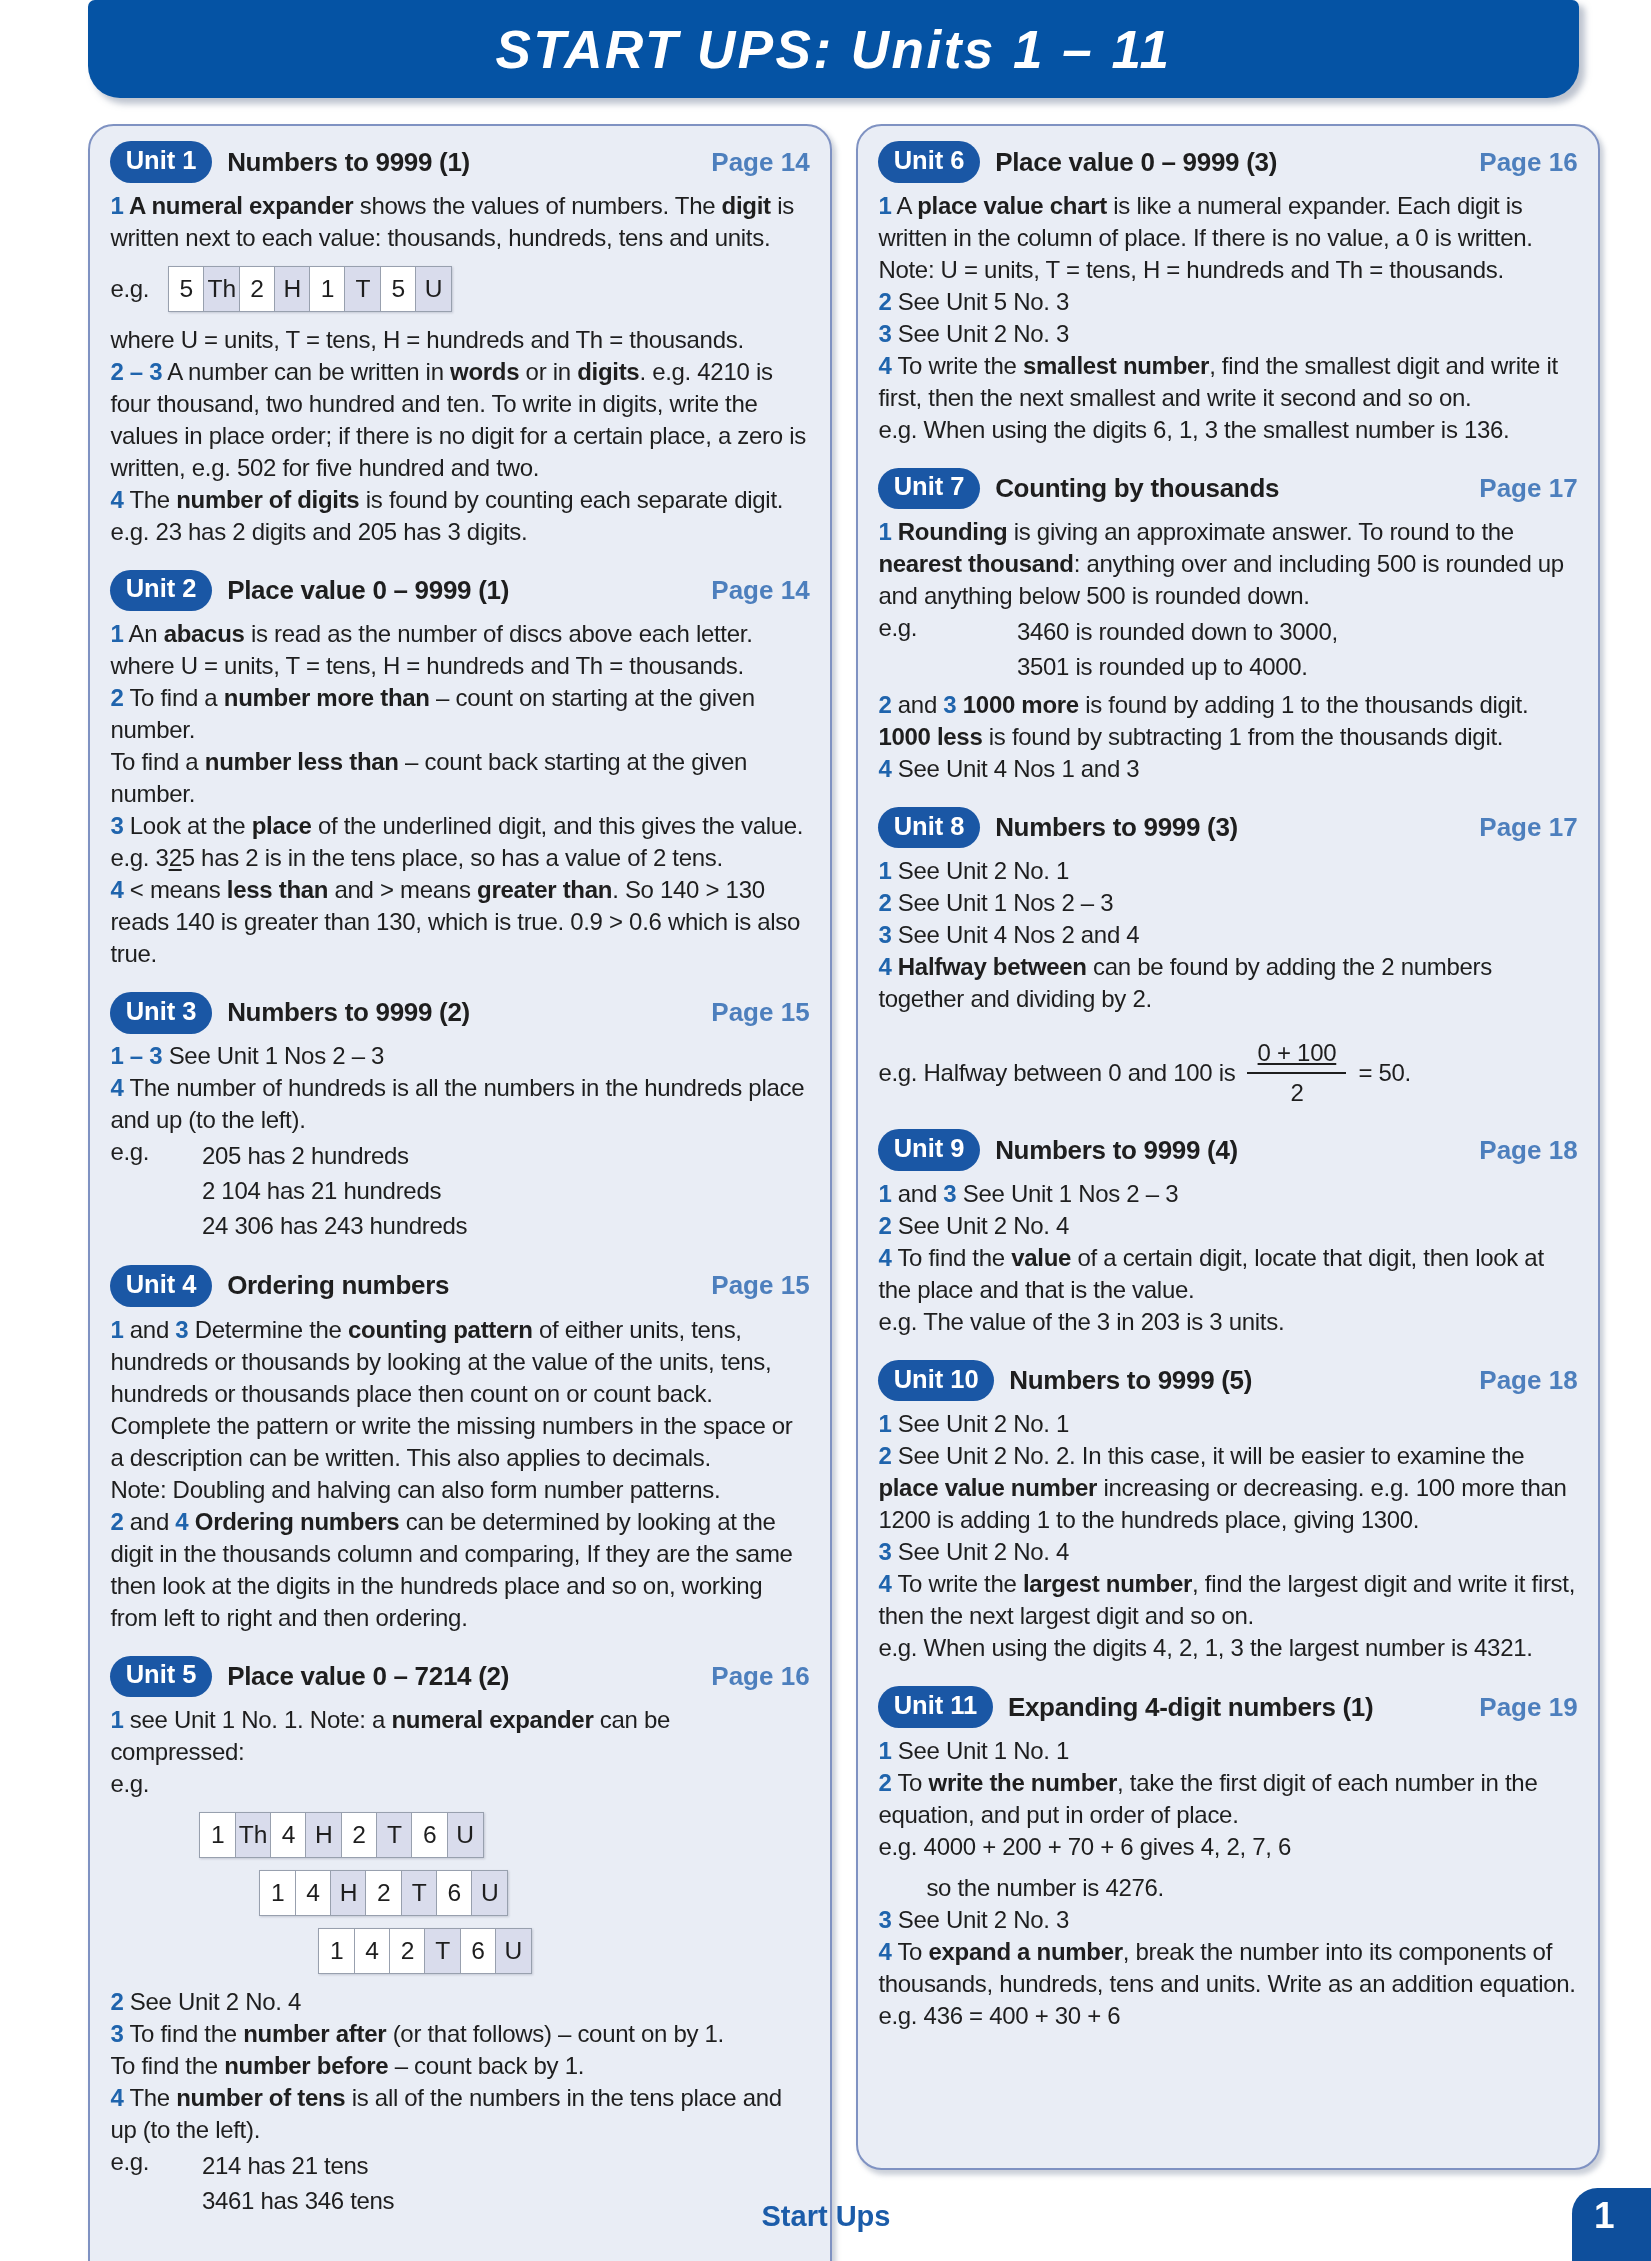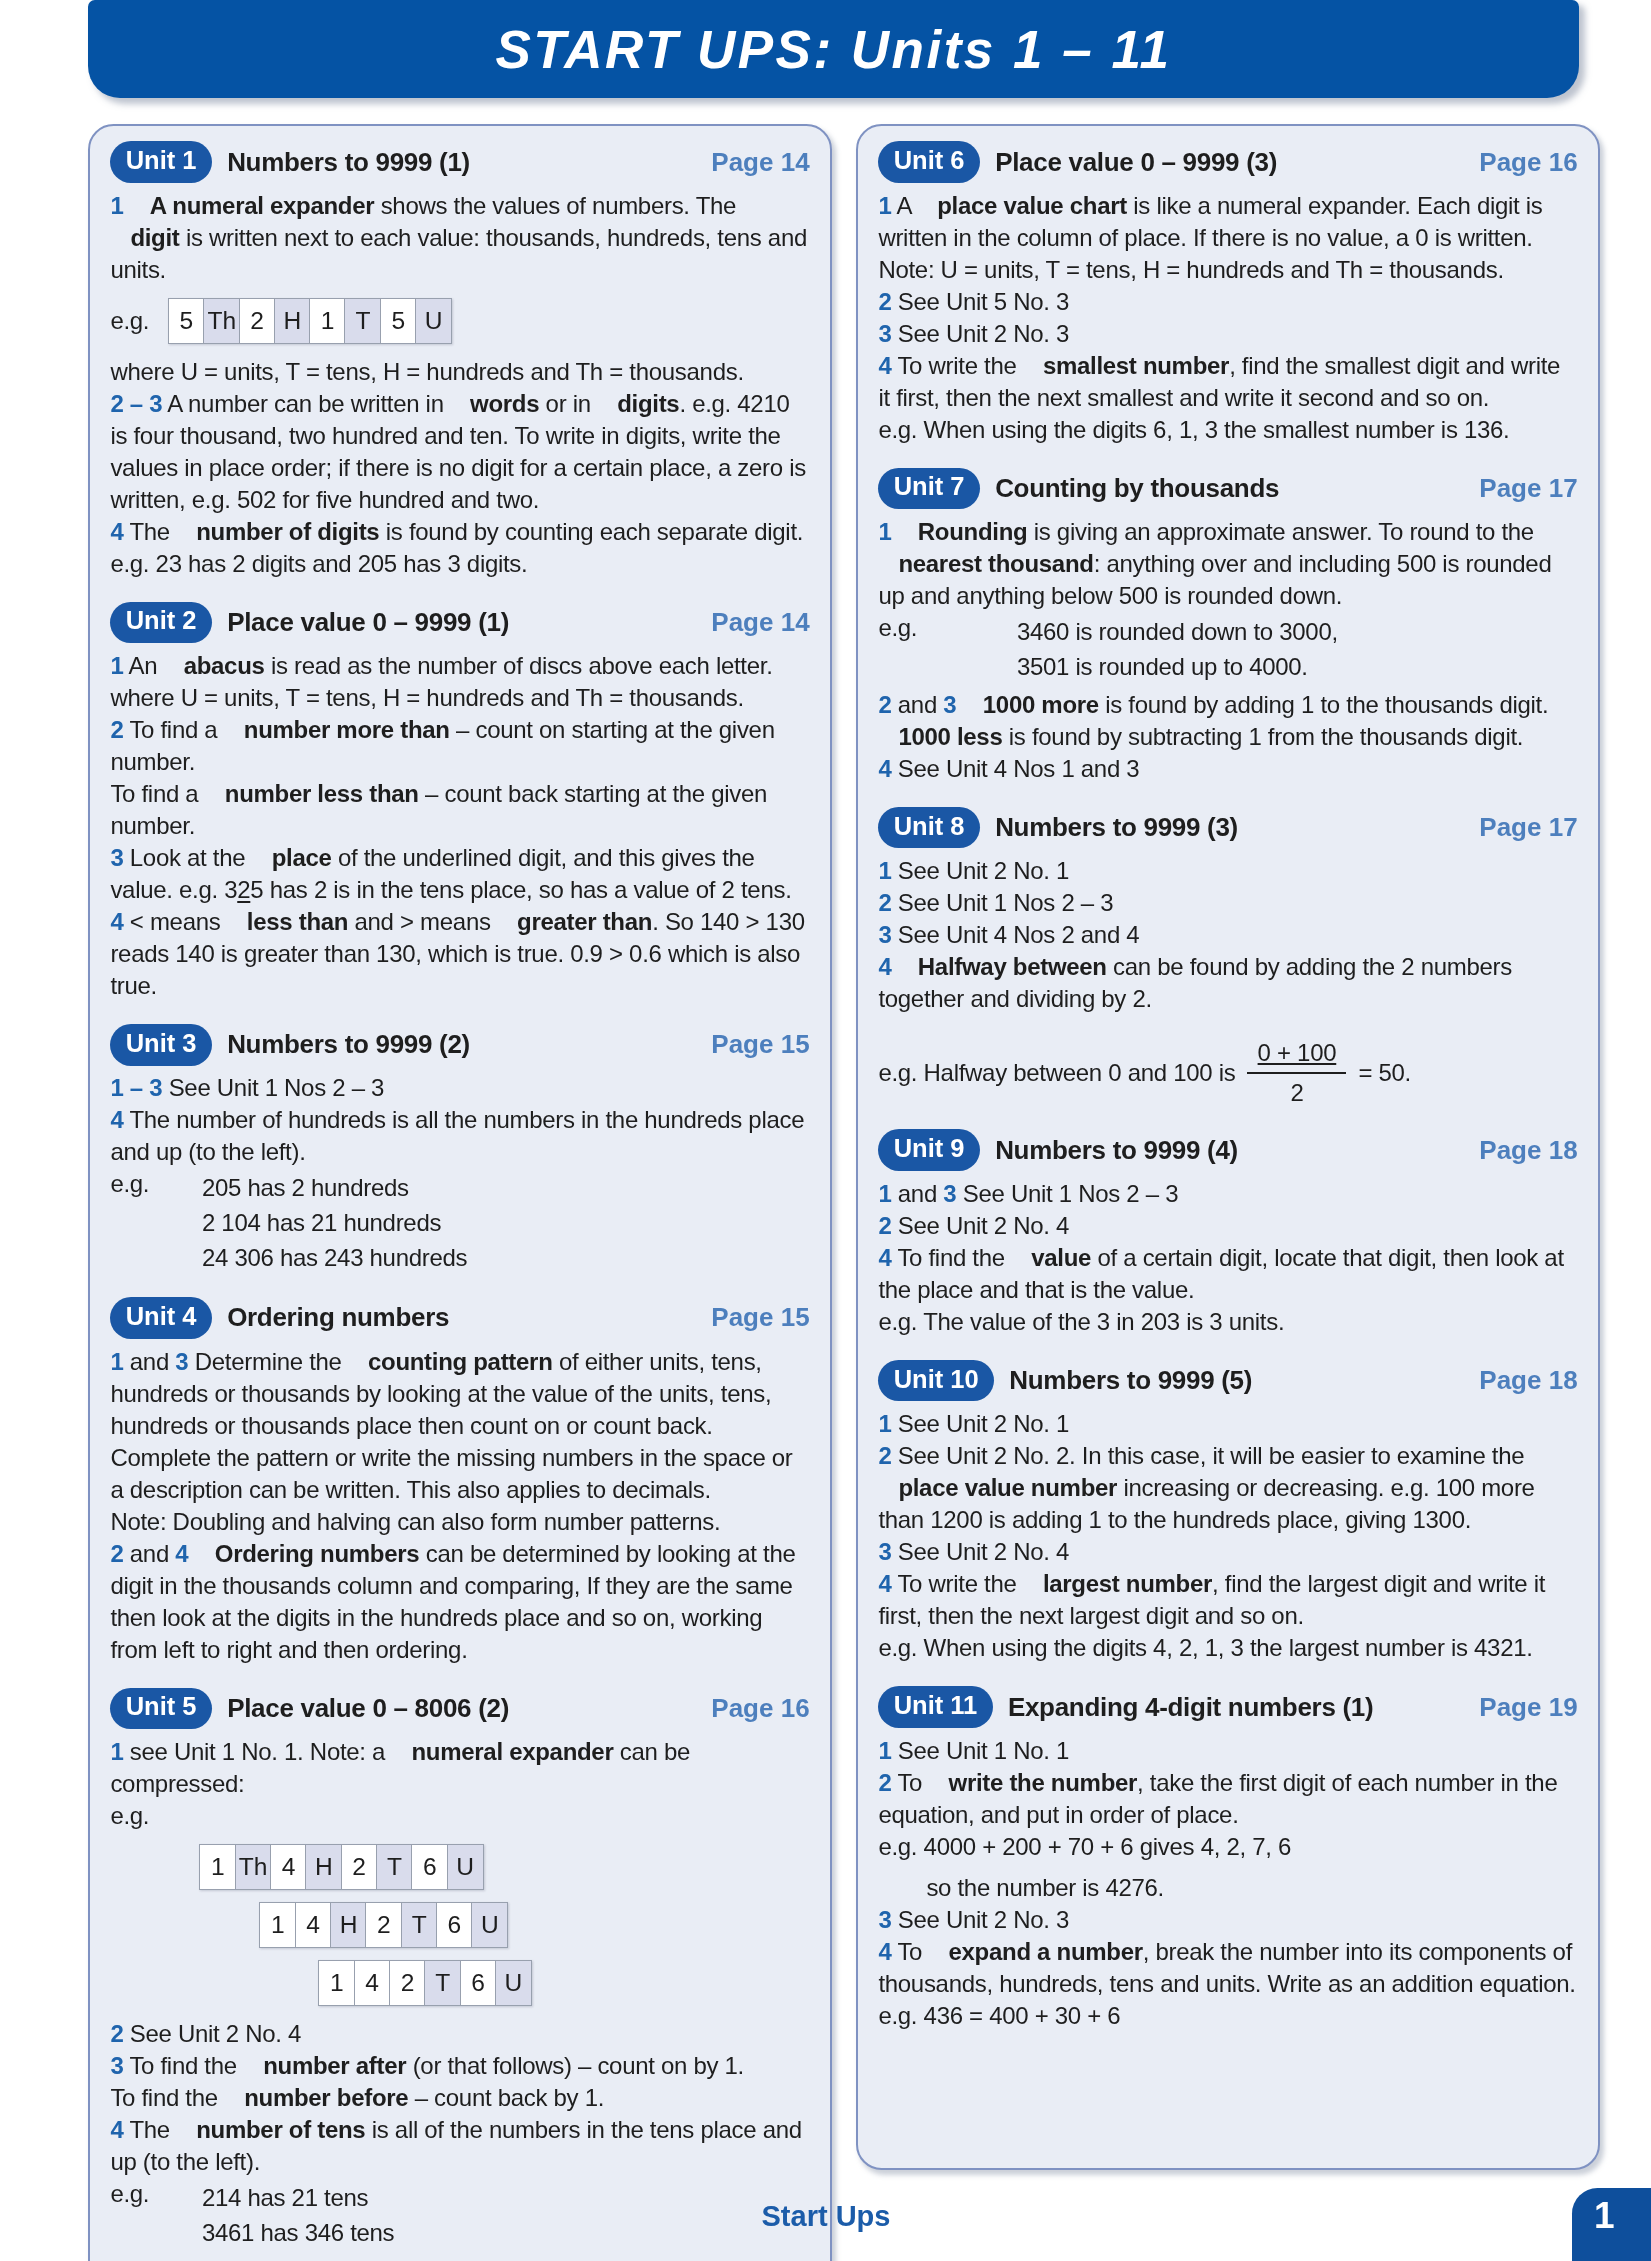--- a/index.html
+++ b/index.html
@@ -41,21 +41,21 @@
   .unit:first-child{margin-top:6.8px;}
   .unit-head{display:flex;align-items:center;margin-bottom:6.8px;}
   .badge{
     background:var(--badge-blue);color:#fff;font-weight:bold;font-size:25.5px;line-height:1;
     padding:6.8px 15.3px 9.3px;border-radius:24px;white-space:nowrap;
   }
   .unit-title{font-size:26px;font-weight:bold;margin-left:15.3px;flex:1;letter-spacing:-0.3px;}
   .unit-page{font-size:26px;font-weight:bold;color:var(--page-ref-blue);white-space:nowrap;}
   .para{margin:0;font-size:24px;line-height:32px;letter-spacing:-0.3px;}
   .mk{color:var(--marker-blue);font-weight:bold;}
-  .bd{font-weight:bold;margin-left:20px;}
+  .bd{font-weight:bold;}
   .ul{text-decoration:underline;text-underline-offset:3.4px;}
   .exp-line{display:flex;align-items:center;margin:12px 0;}
   .eg-label{font-size:24px;letter-spacing:-0.3px;margin-right:18.7px;}
   .expander{display:inline-flex;filter:drop-shadow(1.7px 1.7px 0.8px rgba(150,155,170,.45));}
   .cell{
     width:37px;height:46px;border:1.7px solid var(--cell-border);margin-left:-1.7px;
     display:flex;align-items:center;justify-content:center;font-size:24.6px;background:#fff;
   }
   .cell:first-child{margin-left:0;}
   .cell.sh{background:var(--cell-shaded);}
@@ -144,21 +144,21 @@
         <span class="unit-title">Ordering numbers</span>
         <span class="unit-page">Page 15</span>
       </div>
       <p class="para"><span class="mk">1</span><span class="tx"> and </span><span class="mk">3</span><span class="tx"> Determine the </span><span class="bd">counting pattern</span><span class="tx"> of either units, tens, hundreds or thousands by looking at the value of the units, tens, hundreds or thousands place then count on or count back. Complete the pattern or write the missing numbers in the space or a description can be written. This also applies to decimals.</span></p>
       <p class="para"><span class="tx">Note: Doubling and halving can also form number patterns.</span></p>
       <p class="para"><span class="mk">2</span><span class="tx"> and </span><span class="mk">4</span><span class="tx"> </span><span class="bd">Ordering numbers</span><span class="tx"> can be determined by looking at the digit in the thousands column and comparing, If they are the same then look at the digits in the hundreds place and so on, working from left to right and then ordering.</span></p>
     </section>
     <section class="unit">
       <div class="unit-head">
         <span class="badge">Unit 5</span>
-        <span class="unit-title">Place value 0 – 8006 (2)</span>
+        <span class="unit-title">Place value 0 – 7214 (2)</span>
         <span class="unit-page">Page 16</span>
       </div>
       <p class="para"><span class="mk">1</span><span class="tx"> see Unit 1 No. 1. Note: a </span><span class="bd">numeral expander</span><span class="tx"> can be compressed:</span></p>
       <p class="para"><span class="tx">e.g.</span></p>
       <div class="exp-line" style="margin-left: 89px;">
         <div class="expander">
           <div class="cell">1</div>
           <div class="cell sh">Th</div>
           <div class="cell">4</div>
           <div class="cell sh">H</div>

